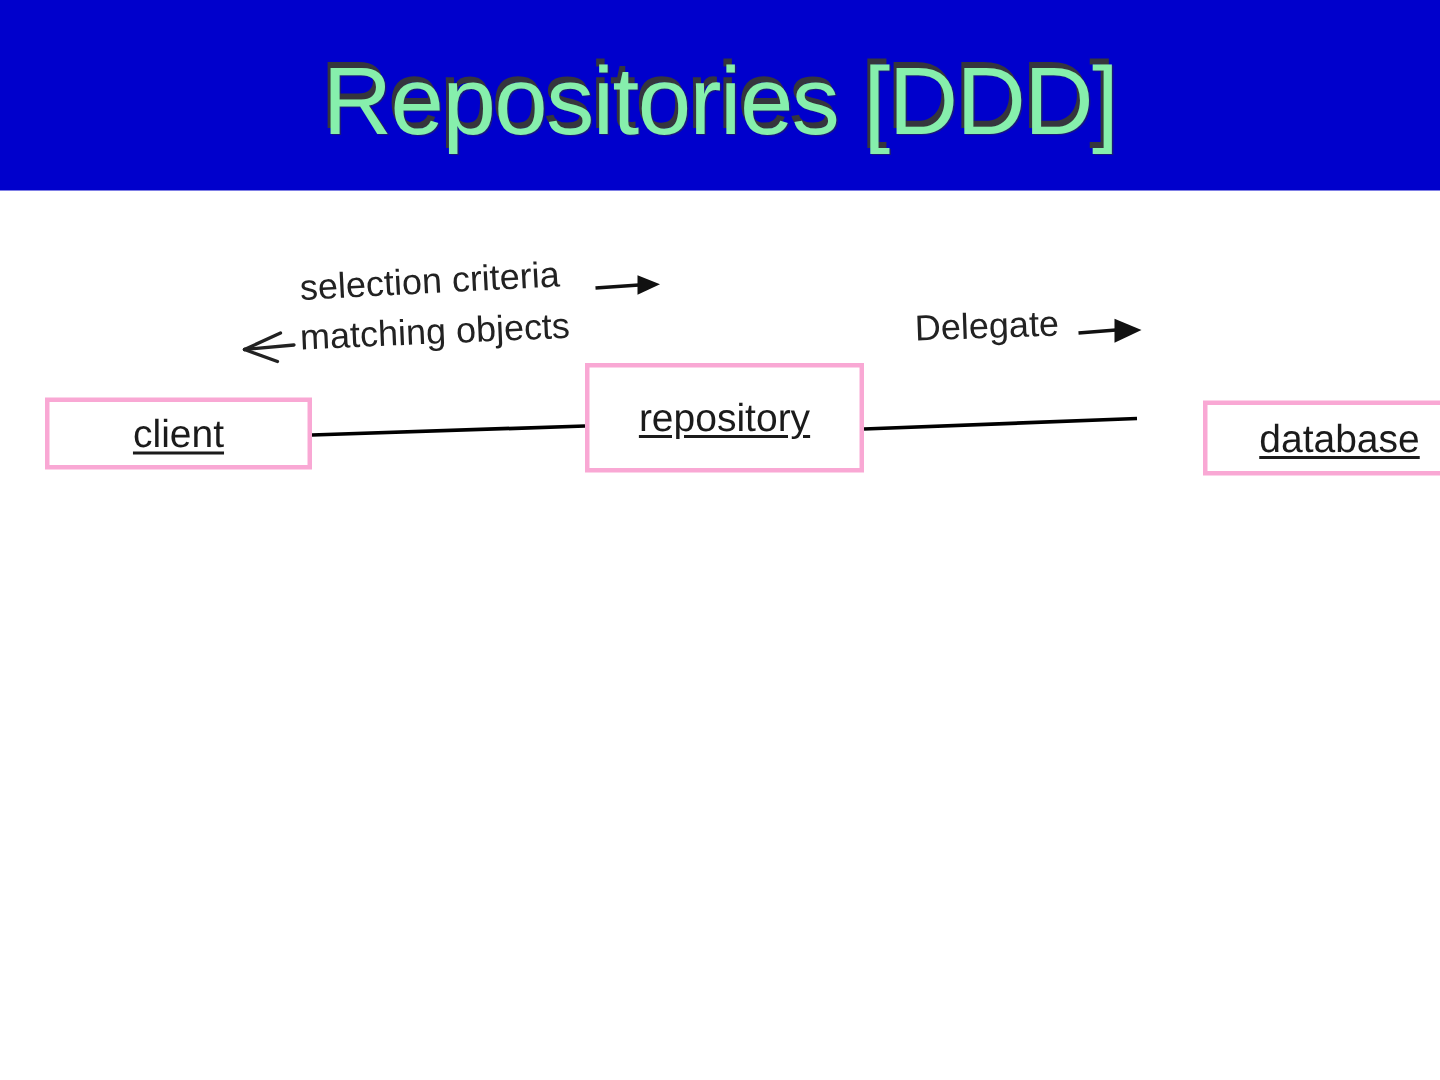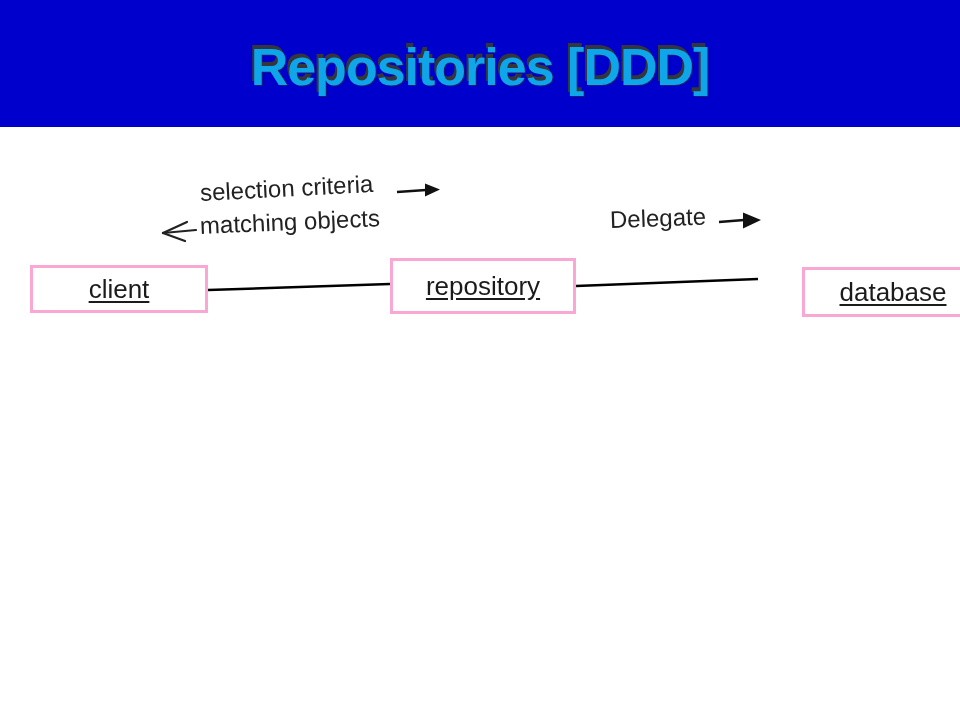--- a/index.html
+++ b/index.html
@@ -21,24 +21,24 @@
     position: absolute;
     left: 0; top: 0;
     width: 960px;
     height: 127px;
     background: #0000CC;
     display: flex;
     align-items: center;
     justify-content: center;
   }
   #slide-title {
-    font-size: 52px;
-    font-weight: bold;
+    font-size: 64px;
+    font-weight: normal;
     letter-spacing: -1px;
-    color: #0ea5e9;
+    color: #86efac;
     padding-top: 6px;
     text-shadow: -2px -4px 0 #35353d, 1px 1px 0 rgba(45,45,55,0.55);
     white-space: nowrap;
   }
 
   .node-box {
     position: absolute;
     background: #FFFFFF;
     border: 3px solid #f9a8d4;
     display: flex;
@@ -47,21 +47,21 @@
     box-sizing: border-box;
     z-index: 2;
   }
   .node-label {
     font-size: 26px;
     color: #1b1b1b;
     text-decoration: underline;
     text-underline-offset: 3px;
   }
   #node-client   { left: 30px;  top: 265px; width: 178px; height: 48px; }
-  #node-repository { left: 390px; top: 258px; width: 186px; height: 56px; }
+  #node-repository { left: 390px; top: 242px; width: 186px; height: 73px; }
   #node-database { left: 758px; top: 267px; width: 182px; height: 50px; margin-left: 44px; }
 
   .annot {
     position: absolute;
     font-size: 24px;
     color: #222222;
     white-space: nowrap;
     z-index: 2;
     transform-origin: left center;
   }

